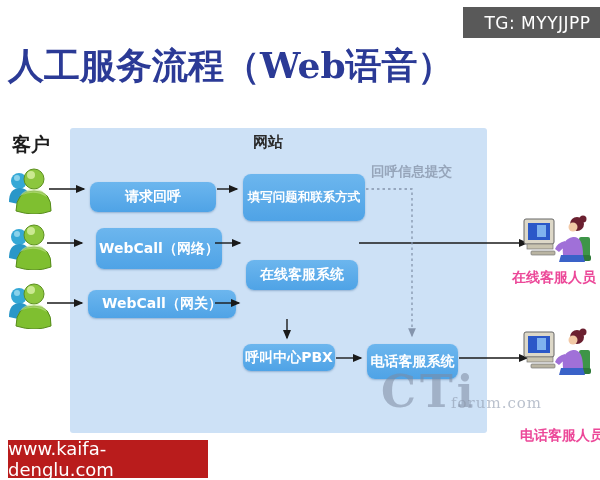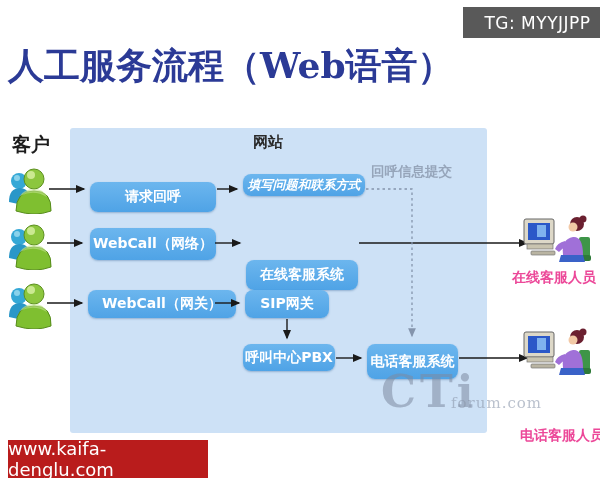--- a/index.html
+++ b/index.html
@@ -14,22 +14,22 @@
 
   .customer-label{position:absolute;left:12px;top:132px;font-size:19px;font-weight:bold;color:#1c1c1c;}
   .container-box{position:absolute;left:70px;top:128px;width:417px;height:305px;background:#cde1f6;border-radius:3px;}
   .website-label{position:absolute;left:253px;top:133px;font-size:15px;font-weight:bold;color:#2a2a2a;}
 
   .node{position:absolute;background:linear-gradient(180deg,#6cb6ee 0%,#4fa3e6 100%);
         border-radius:8px;color:#ffffff;font-weight:bold;font-size:14px;
         display:flex;align-items:center;justify-content:center;white-space:nowrap;
         box-shadow:0 1px 2px rgba(40,90,140,.35);}
   .n-request{left:90px;top:174px;width:126px;height:30px;margin-top:8px;}
-  .n-fill{left:243px;top:174px;width:122px;height:22px;font-size:12.5px;font-style:italic;}
-  .n-webnet{left:90px;top:228px;width:126px;height:32px;}
+  .n-fill{left:243px;top:174px;width:122px;height:47px;font-size:12.5px;}
+  .n-webnet{left:96px;top:228px;width:126px;height:41px;}
   .n-online{left:246px;top:228px;width:112px;height:30px;margin-top:32px;}
   .n-webgw{left:88px;top:290px;width:148px;height:28px;}
   .n-sip{left:245px;top:290px;width:84px;height:28px;}
   .n-pbx{left:243px;top:344px;width:92px;height:27px;}
   .n-phone{left:367px;top:344px;width:91px;height:35px;}
 
   .callback-note{position:absolute;left:371px;top:163px;font-size:13.5px;font-weight:bold;color:#96a5ba;white-space:nowrap;}
 
   .avatar{position:absolute;left:6px;width:46px;height:48px;}
   .av1{top:166px;} .av2{top:222px;} .av3{top:281px;}
@@ -89,21 +89,20 @@
     <circle cx="25" cy="9" r="4" fill="#d6efa0" opacity=".85"></circle>
     <path d="M10 45 q0 -20 18 -20 q18 0 17 20 q-16 6 -35 0z" fill="#7fbf30" stroke="#578c1d" stroke-width="1"></path>
     <path d="M14 30 q14 -7 27 1 q-3 -8 -13 -8 q-10 0 -14 7z" fill="#c2e58a" opacity=".6"></path>
   </svg>
 
   <div class="node n-request">请求回呼</div>
   <div class="node n-fill">填写问题和联系方式</div>
   <div class="node n-webnet">WebCall（网络）</div>
   <div class="node n-online">在线客服系统</div>
   <div class="node n-webgw">WebCall（网关）</div>
-  <div class="node n-sip">SIP网关</div>
   <div class="node n-pbx">呼叫中心PBX</div>
   <div class="node n-phone">电话客服系统</div>
 
   <div class="callback-note">回呼信息提交</div>
 
   <svg class="arrows">
     <defs>
       <marker id="ab" markerWidth="8" markerHeight="8" refX="6" refY="3" orient="auto">
         <path d="M0,0 L7,3 L0,6 z" fill="#1a1a1a"></path>
       </marker>

